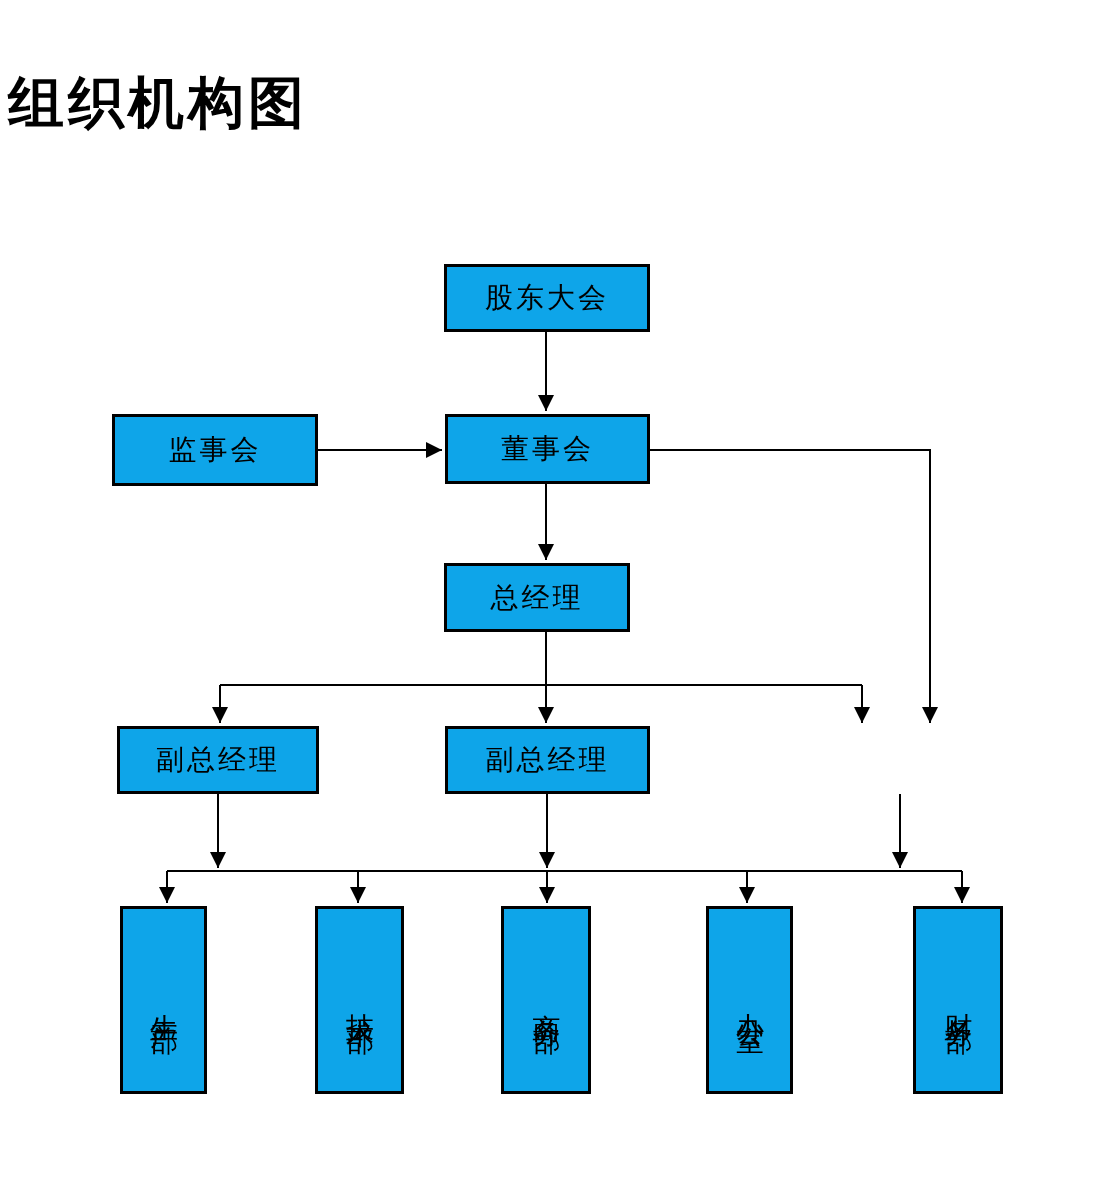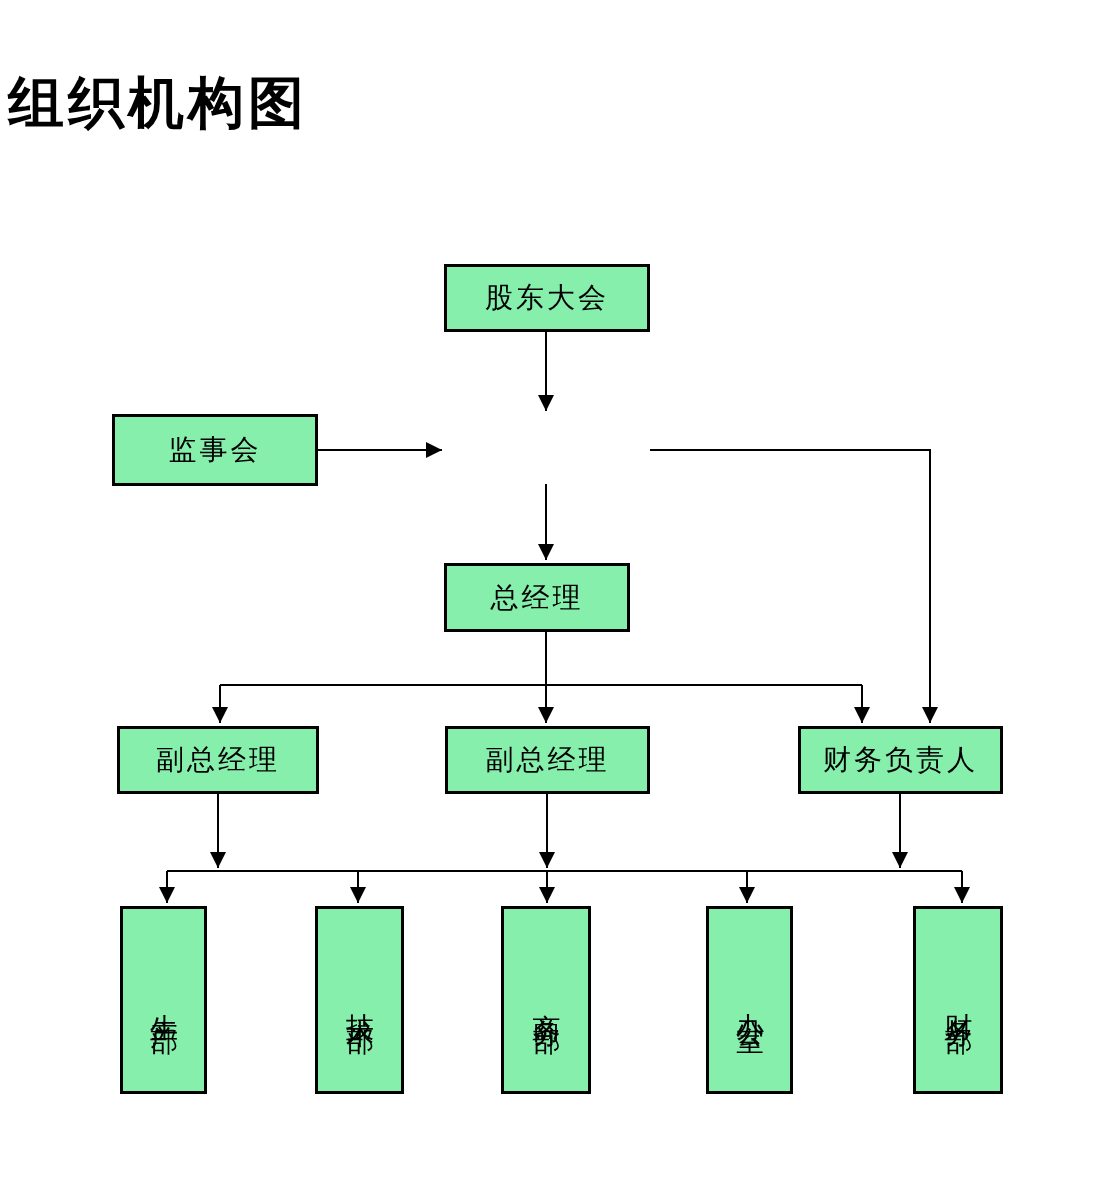--- a/index.html
+++ b/index.html
@@ -32,21 +32,21 @@
     position: absolute;
     top: 0;
     left: 0;
     width: 1098px;
     height: 1178px;
   }
   .node {
     position: absolute;
     box-sizing: border-box;
     border: 3px solid #000000;
-    background: #86efac;
+    background: #0ea5e9;
     display: flex;
     align-items: center;
     justify-content: center;
     font-size: 28px;
     letter-spacing: 3px;
     line-height: 1;
   }
   .node.vertical span {
     writing-mode: vertical-rl;
     text-orientation: upright;
@@ -112,36 +112,36 @@
   </svg>
 
   <div class="node n-shareholders">
     <span>股东大会</span>
   </div>
 
   <div class="node n-supervisory">
     <span>监事会</span>
   </div>
 
+  <div class="node n-board">
+    <span>董事会</span>
+  </div>
 
   <div class="node n-gm">
     <span>总经理</span>
   </div>
 
   <div class="node n-vgm-left">
     <span>副总经理</span>
   </div>
 
   <div class="node n-vgm-center">
     <span>副总经理</span>
   </div>
 
-  <div class="node n-cfo">
-    <span>财务负责人</span>
-  </div>
 
   <div class="node vertical n-production">
     <span>生产部</span>
   </div>
 
   <div class="node vertical n-technology">
     <span>技术部</span>
   </div>
 
   <div class="node vertical n-commerce">

